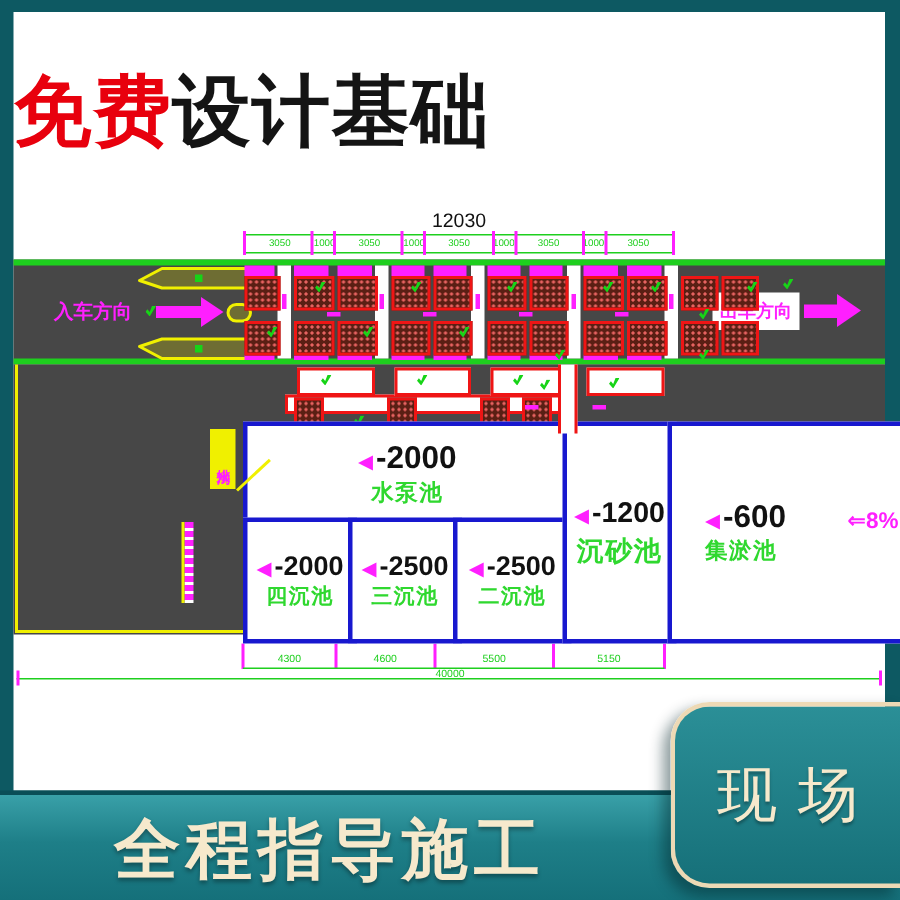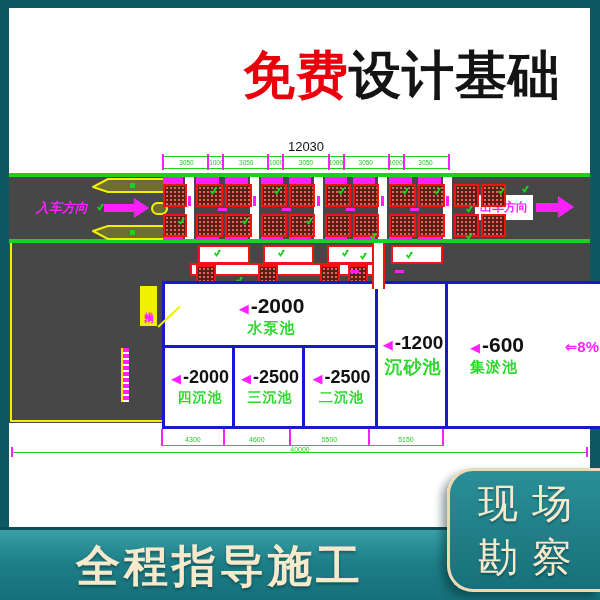--- a/index.html
+++ b/index.html
@@ -7,21 +7,21 @@
     --banner_edge:#0a4e57; --cream:#f6e9cc; --card_border:#edd9b5;
     --title_red:#e8000d; --title_black:#141414;
     --cad_green:#1ecf1e; --pool_green:#2fd82f; --cad_magenta:#ff1fff; --cad_blue:#1818cf;
     --cad_red:#ef1515; --cad_yellow:#f0f000; --asphalt:#474747; --brick:#5a1f14;
   }
   html,body{margin:0;padding:0;}
   body{width:600px;height:600px;position:relative;overflow:hidden;
        background:var(--bg_teal);font-family:"Liberation Sans","DejaVu Sans",sans-serif;}
   .abs{position:absolute;box-sizing:border-box;}
   #panel{left:9px;top:8px;width:581px;height:519px;background:#ffffff;}
-  #title{left:9px;top:44px;width:552px;height:62px;line-height:62px;text-align:right;
+  #title{left:9px;top:44px;width:552px;height:62px;line-height:62px;text-align:left;
          font-size:52px;font-weight:800;letter-spacing:1px;white-space:nowrap;}
   #title .hl{color:var(--title_red);}
   #title .rest{color:var(--title_black);}
 
   
   #road{left:9px;top:173px;width:581px;height:70px;background:var(--asphalt);
         border-top:4px solid var(--cad_green);border-bottom:4px solid var(--cad_green);}
   #ground{left:9px;top:243px;width:581px;height:180px;background:var(--asphalt);}
   .yline{background:var(--cad_yellow);}
 
@@ -43,21 +43,21 @@
   .stub{position:absolute;top:265px;width:16px;height:16px;background:var(--brick);border:2px solid var(--cad_red);
         background-image:radial-gradient(circle,rgba(255,110,110,.85) 0 .8px,transparent 1.4px);background-size:4px 4px;}
   #connector{left:190px;top:263px;width:190px;height:13px;background:#fff;border:2px solid var(--cad_red);}
   #vchan{left:372px;top:243px;width:13px;height:46px;background:#fff;
          border-left:2px solid var(--cad_red);border-right:2px solid var(--cad_red);z-index:5;}
   .gmark{position:absolute;width:7px;height:7px;background:#17d417;
          clip-path:polygon(0 55%,40% 100%,100% 0,62% 0,40% 58%,18% 32%);}
   .marrow{position:absolute;background:var(--cad_magenta);}
 
   
-  #entry-label{left:36px;top:199px;color:var(--cad_magenta);font-size:13px;font-weight:bold;font-style:italic;}
+  #entry-label{left:36px;top:199px;color:var(--cad_magenta);font-size:13px;font-weight:bold;}
   #entry-shaft{left:104px;top:204px;width:30px;height:8px;background:var(--cad_magenta);}
   #entry-head{left:134px;top:198px;width:0;height:0;border-left:15px solid var(--cad_magenta);
               border-top:10px solid transparent;border-bottom:10px solid transparent;}
   #capsule{left:151px;top:202px;width:17px;height:13px;border:2px solid var(--cad_yellow);
            border-radius:7px;background:#6e6d33;}
   #exit-box{left:475px;top:195px;width:58px;height:25px;background:#fff;display:flex;
             align-items:center;justify-content:center;color:var(--cad_magenta);font-weight:bold;font-size:12px;}
   #exit-shaft{left:536px;top:203px;width:22px;height:9px;background:var(--cad_magenta);}
   #exit-head{left:558px;top:196px;width:0;height:0;border-left:16px solid var(--cad_magenta);
              border-top:11px solid transparent;border-bottom:11px solid transparent;}
@@ -170,21 +170,20 @@
 <div class="abs" id="leader"></div>
 <div class="abs" id="grate"></div>
 
 <div id="bottom-dims"></div>
 <div class="dimlbl" style="left:270px;top:446px;width:60px;">40000</div>
 
 <div class="abs" id="banner"></div>
 <div class="abs" id="banner-text">全程指导施工</div>
 <div class="abs" id="corner-card">
   <div class="cardline">现场</div>
-  <div class="cardline">勘察</div>
 </div>
 
 <div class="tickm" style="left: 162px; top: 154px; width: 2px; height: 16px;"></div>
 <div class="tickm" style="left: 207.314px; top: 154px; width: 2px; height: 16px;"></div>
 <div class="tickm" style="left: 222.171px; top: 154px; width: 2px; height: 16px;"></div>
 <div class="tickm" style="left: 267.486px; top: 154px; width: 2px; height: 16px;"></div>
 <div class="tickm" style="left: 282.343px; top: 154px; width: 2px; height: 16px;"></div>
 <div class="tickm" style="left: 327.657px; top: 154px; width: 2px; height: 16px;"></div>
 <div class="tickm" style="left: 342.514px; top: 154px; width: 2px; height: 16px;"></div>
 <div class="tickm" style="left: 387.829px; top: 154px; width: 2px; height: 16px;"></div>

